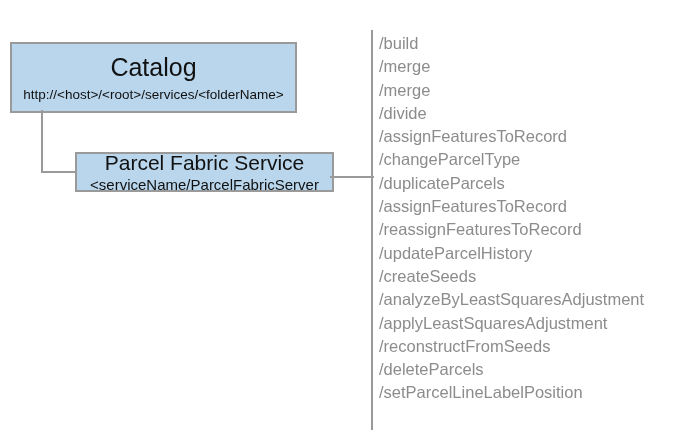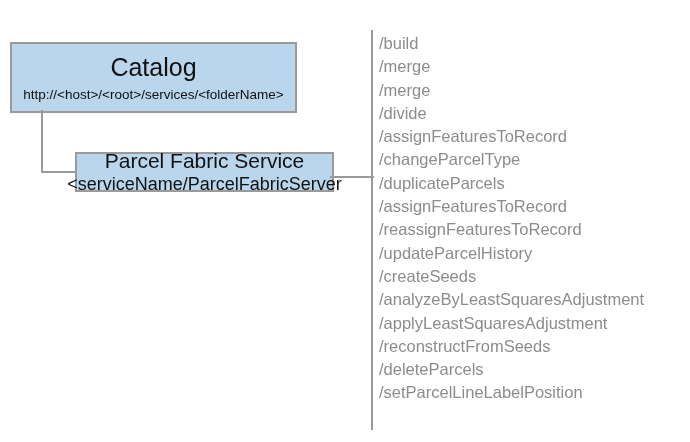--- a/index.html
+++ b/index.html
@@ -60,21 +60,21 @@
     top: 152px;
     width: 259px;
     height: 40px;
   }
   #service-node .node-title {
     font-size: 21px;
     margin-top: 0px;
     margin-bottom: 2px;
   }
   #service-node .node-subtitle {
-    font-size: 18px;
+    font-size: 15px;
   }
 
   
   .connector {
     position: absolute;
   }
   #catalog-to-service-connector {
     left: 40px;
     top: 110px;
     width: 44px;

